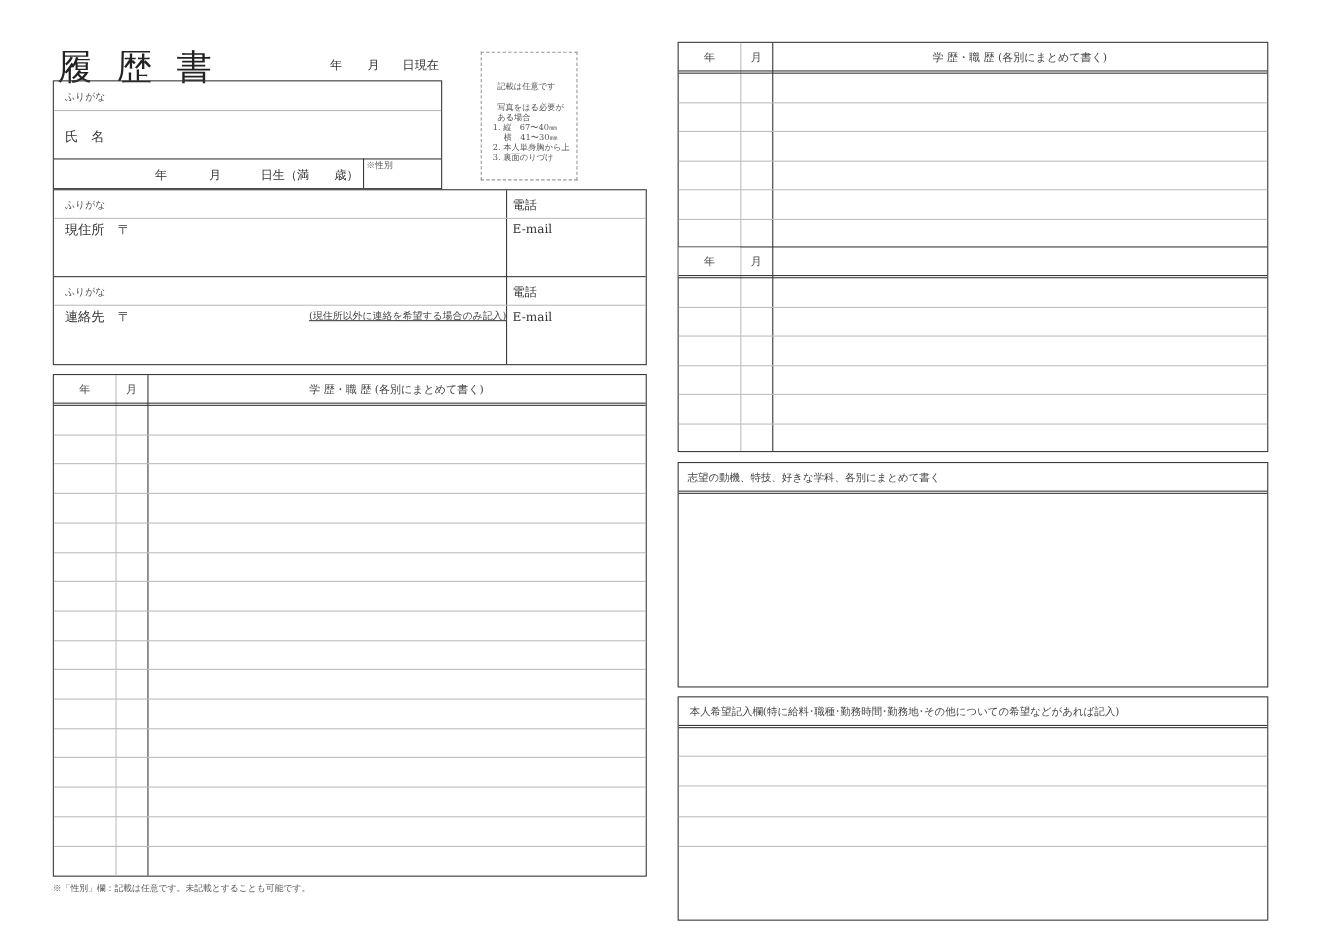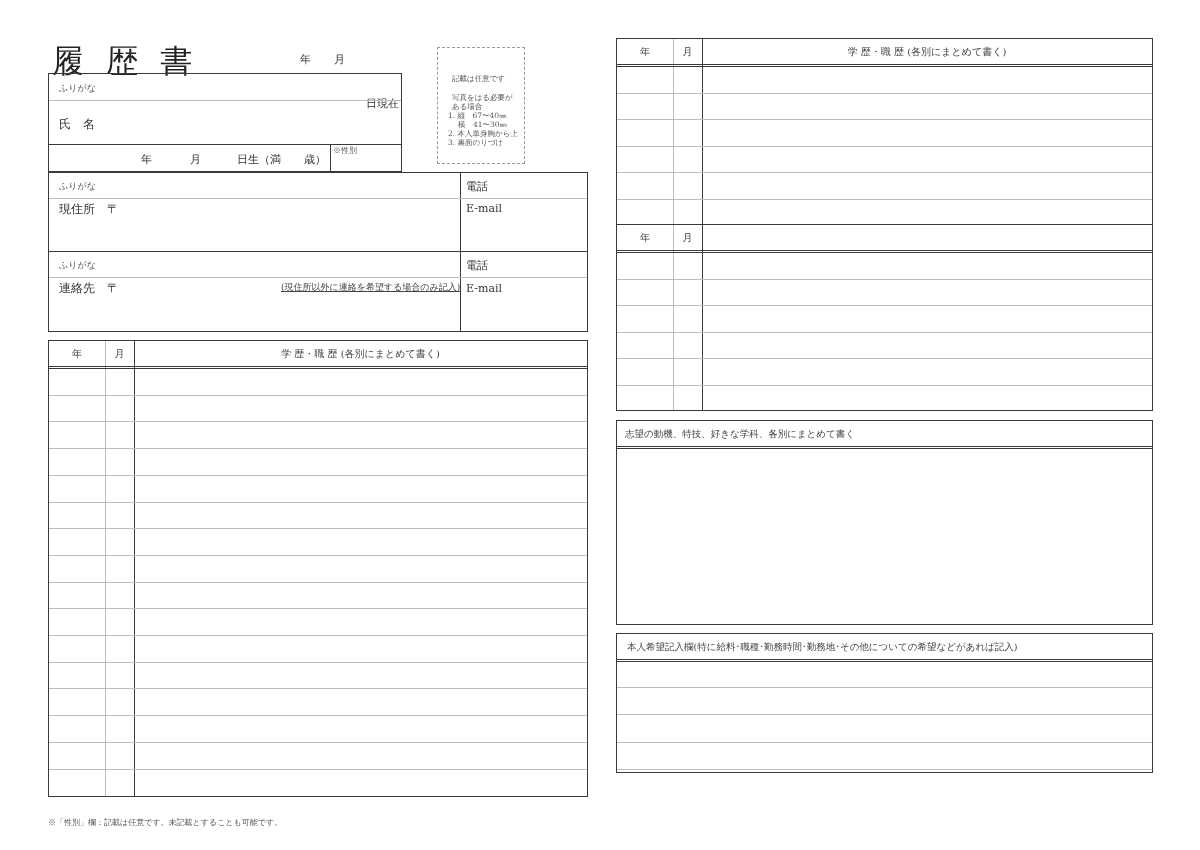--- a/index.html
+++ b/index.html
@@ -15,29 +15,29 @@
   .txt { position:absolute; white-space:nowrap; }
   .small { font-size:9px; color:#555; }
   .norm { font-size:11px; color:#333; }
   .mid { font-size:12px; color:#333; }
   .title { font-size:32px; letter-spacing:6px; color:#222; }
   .cell { position:absolute; box-sizing:border-box; }
   .field { position:absolute; box-sizing:border-box; background:transparent; border:none; outline:none; }
   .hdrtxt { position:absolute; top:0; height:100%; display:flex; align-items:center; justify-content:center; font-size:10px; color:#444; }
   .photo { border:1px dashed #999; }
   .photo .p { font-size:7.5px; color:#555; line-height:10px; }
-  .foot { font-size:8px; color:#555;margin-top:15px; }
+  .foot { font-size:8px; color:#555; }
 </style>
 </head>
 <body>
 
 <div class="txt title" style="left:52px; top:40px;">履 歴 書</div>
 <div class="txt norm" style="left:300px; top:52px;">年</div>
 <div class="txt norm" style="left:334px; top:52px;">月</div>
-<div class="txt norm" style="left:366px; top:52px;margin-top:44px;">日現在</div>
+<div class="txt norm" style="left:366px; top:52px;">日現在</div>
 
 <div class="abs photo" style="left:437px; top:47px; width:88px; height:117px;">
   <div class="txt p" style="left:14px; top:26px;">記載は任意です</div>
   <div class="txt p" style="left:14px; top:45px;">写真をはる必要が</div>
   <div class="txt p" style="left:14px; top:54px;">ある場合</div>
   <div class="txt p" style="left:10px; top:63px;">1.  縦　67〜40㎜</div>
   <div class="txt p" style="left:10px; top:72px;">　  横　41〜30㎜</div>
   <div class="txt p" style="left:10px; top:81px;">2. 本人単身胸から上</div>
   <div class="txt p" style="left:10px; top:90px;">3. 裏面のりづけ</div>
 </div>
@@ -292,21 +292,21 @@
       </div>
     </div>
 </div>
 
 <div class="abs bd" style="left:616px; top:420px; width:537px; height:205px;">
   <div class="txt" style="left:8px; top:7px; font-size:9.5px; color:#444;">志望の動機、特技、好きな学科、各別にまとめて書く</div>
   <div class="hline dbl" style="top:25px;"></div>
   <textarea class="field" style="left: 2px; top: 30px; width: 530px; height: 170px; resize: none;"></textarea>
 </div>
 
-<div class="abs bd" style="left:616px; top:633px; width:537px; height:140px;">
+<div class="abs bd" style="left:616px; top:633px; width:537px; height:204px;">
   <div class="txt" style="left:10px; top:7px; font-size:9.5px; color:#444;">本人希望記入欄(特に給料･職種･勤務時間･勤務地･その他についての希望などがあれば記入)</div>
   <div class="hline dbl" style="top:25px;"></div>
   <div id="pref-rows">
       <div class="cell" style="left: 0px; top: 26px; width: 100%; height: 27.2px;">
         <input class="field" style="left: 4px; top: 2px; width: 525px; height: 23.2px;">
       </div>
       <div class="hline" style="top: 53.2px;"></div>
       <div class="cell" style="left: 0px; top: 53.2px; width: 100%; height: 27.2px;">
         <input class="field" style="left: 4px; top: 2px; width: 525px; height: 23.2px;">
       </div>

